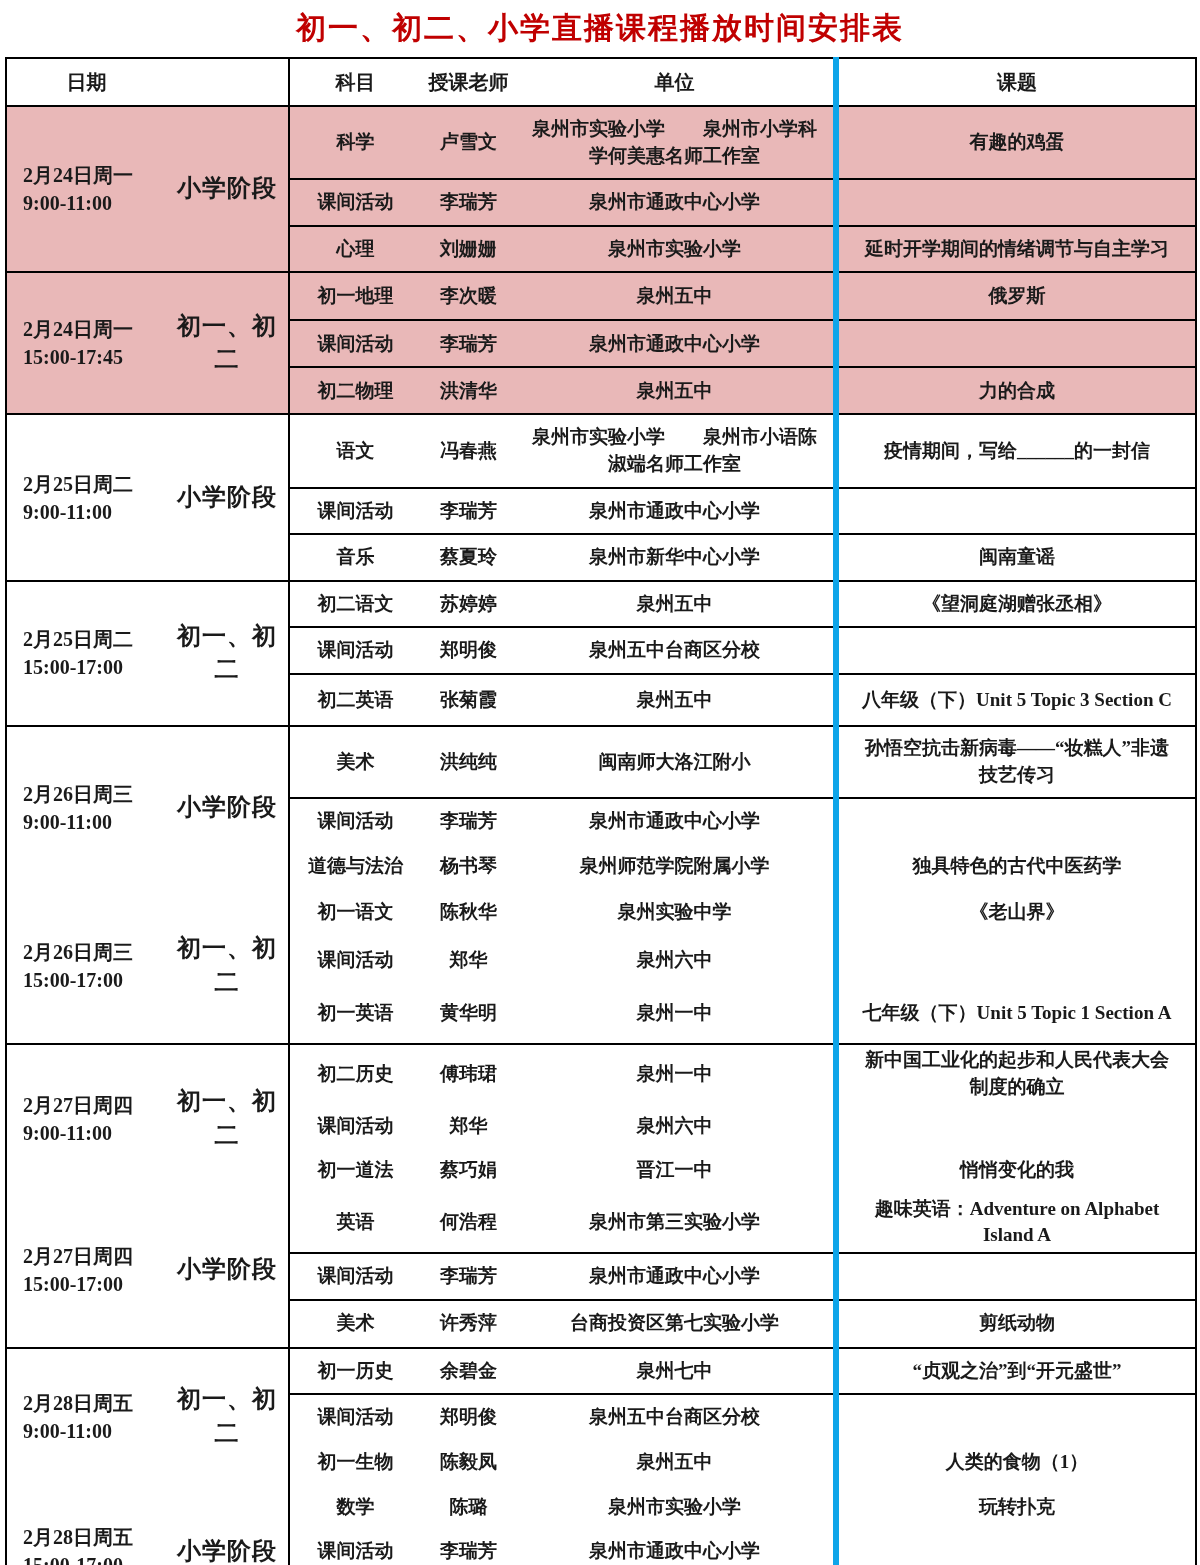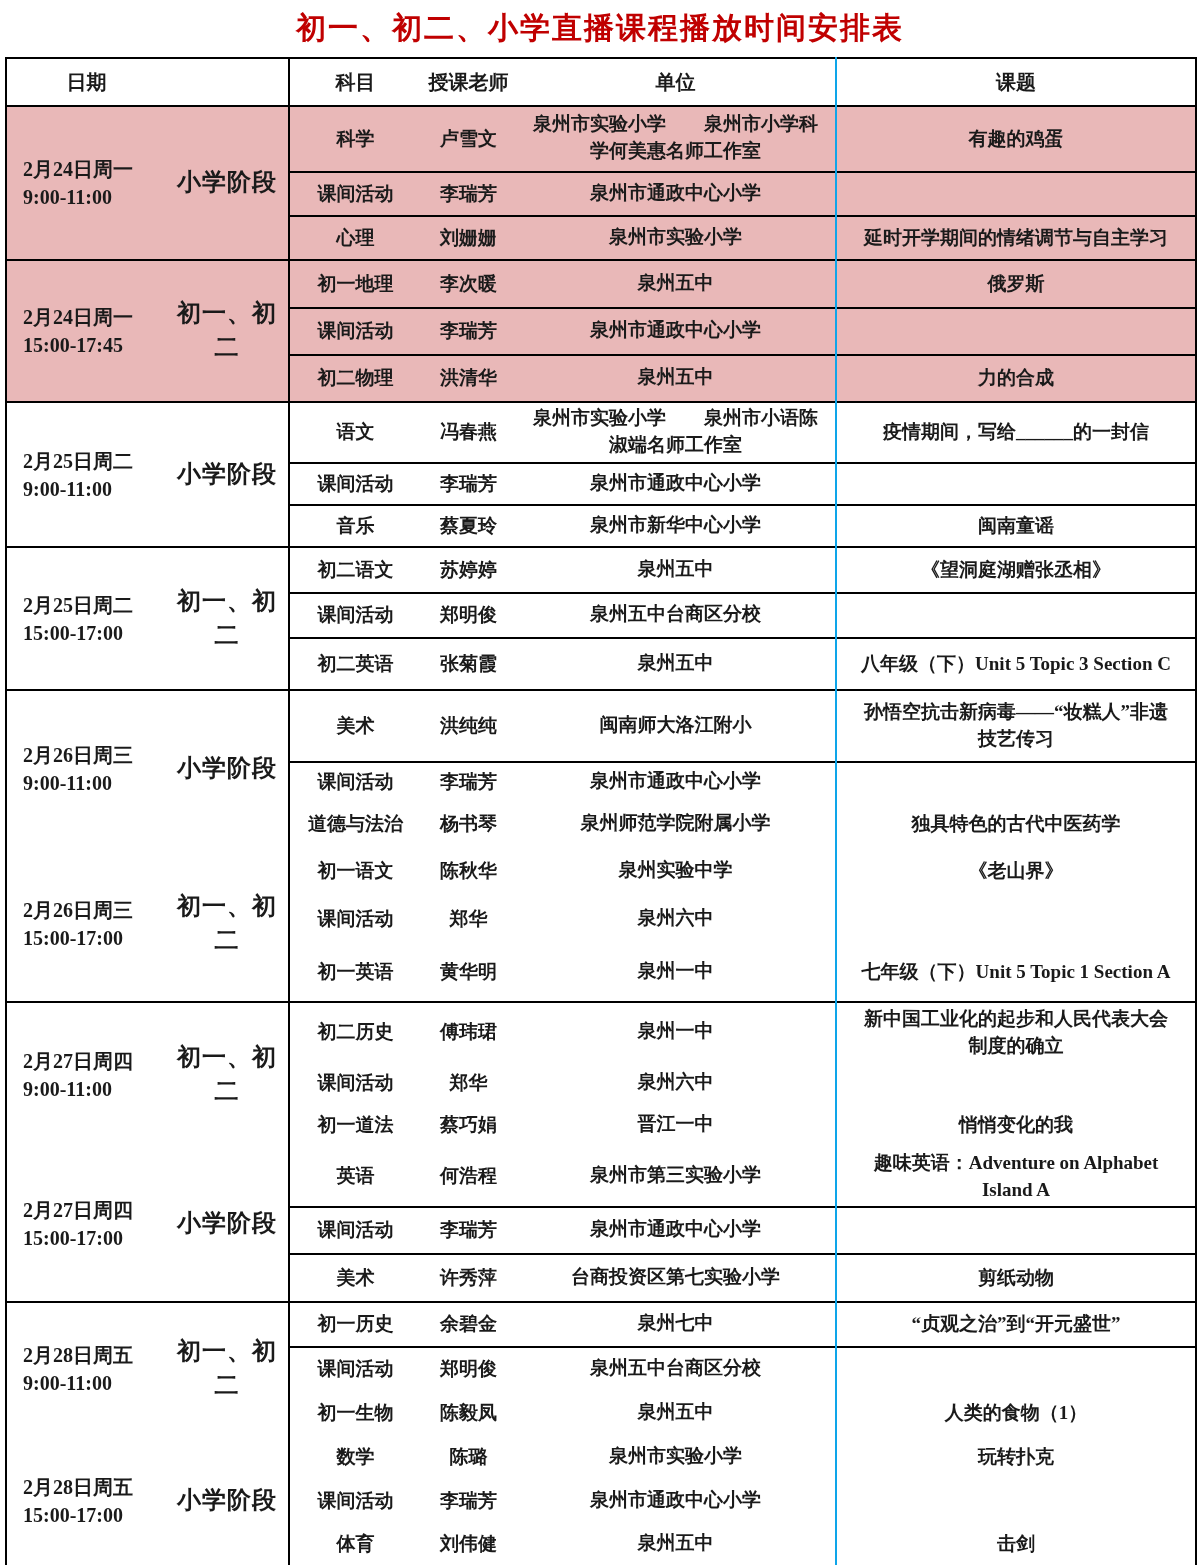--- a/index.html
+++ b/index.html
@@ -24,32 +24,32 @@
   }
   
   col.c-date{width:160px}
   col.c-stage{width:123px}
   col.c-subject{width:132px}
   col.c-teacher{width:95px}
   col.c-unit{width:320px}
   col.c-topic{width:360px}
   
   td.v-stage{border-right:2px solid #000;}
-  td.v-unit{border-right:2px solid #0ea5e9;}
+  td.v-unit{border-right:6px solid #0ea5e9;}
   
   tr.secline > td{border-top:2px solid #000;}   
   tr.rowline > td{border-top:2px solid #000;}   
   
   tr.hl > td{background:#e9b8b8;}
   
   td.date-td{text-align:left;padding-left:16px;font-size:20px;}
   td.date-td .dline{white-space:nowrap;}
   td.stage-td{font-size:24px;letter-spacing:1px;}
   td.head-td{font-size:20px;height:44px;}
-  td.unit-td{font-size:19px;padding:2px 8px;font-family:Liberation Mono, monospace;}
+  td.unit-td{font-size:19px;padding:9px 8px;}
   td.topic-td{font-size:19px;padding:1px 18px;}
 </style>
 </head>
 <body>
 
 <div class="page-title">初一、初二、小学直播课程播放时间安排表</div>
 
 <table class="sched">
   <colgroup>
     <col class="c-date">

